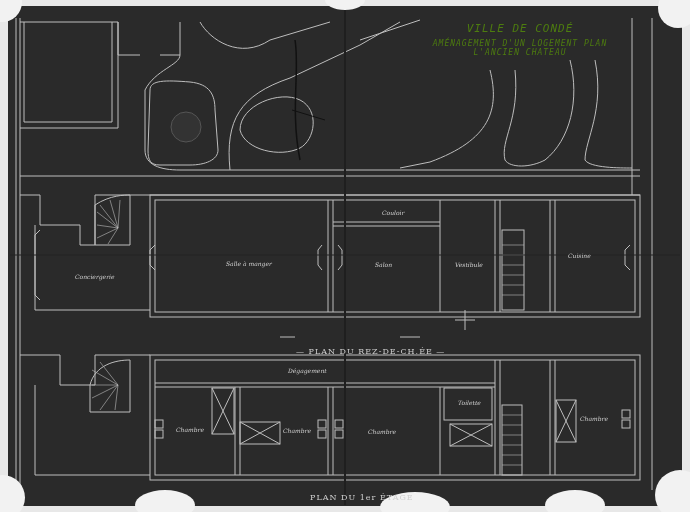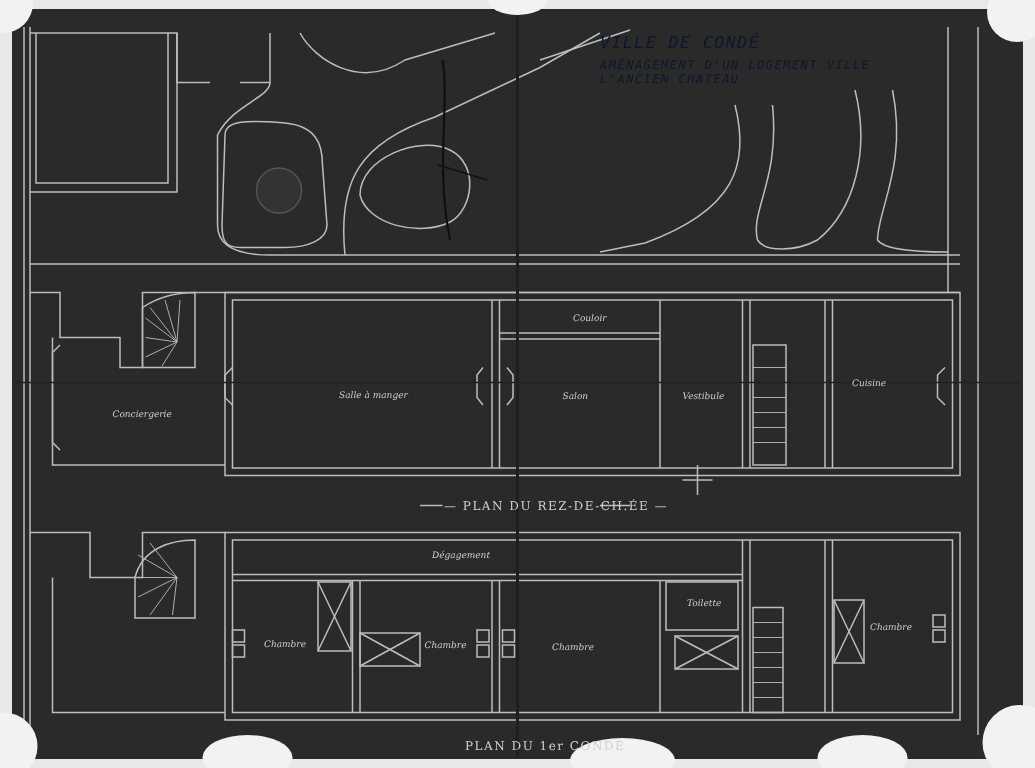--- a/index.html
+++ b/index.html
@@ -1,19 +1,19 @@
 <!DOCTYPE html>
 <html><head>
 <meta charset="utf-8">
 <style>
   html, body { margin:0; padding:0; }
   body { width:690px; height:512px; background:#e8e8e8; overflow:hidden; position:relative; font-family:"DejaVu Sans", sans-serif; }
   .sheet { position:absolute; left:8px; top:6px; width:674px; height:500px; background:#2a2a2a; }
   svg { position:absolute; left:0; top:0; }
-  .title-block { position:absolute; left:400px; top:22px; width:240px; text-align:left; color:#0f172a; font-family:"DejaVu Sans Mono", monospace; letter-spacing:1px; }
+  .title-block { position:absolute; left:400px; top:22px; width:240px; text-align:center; color:#4d7c0f; font-family:"DejaVu Sans Mono", monospace; letter-spacing:1px; }
   .t1 { font-size:11px; font-style:italic; }
   .t2 { font-size:8px; font-style:italic; margin-top:4px; }
   .t3 { font-size:8px; font-style:italic; margin-top:0; }
   .lbl { position:absolute; color:#cfcfcf; font-family:"DejaVu Serif", serif; font-style:italic; font-size:6px; white-space:nowrap; }
   .plan-title { position:absolute; color:#d0d0d0; font-family:"DejaVu Serif", serif; font-size:8px; letter-spacing:1px; white-space:nowrap; }
   .tear { position:absolute; background:#f2f2f2; border-radius:50%; }
 </style>
 </head>
 <body>
 
@@ -165,31 +165,31 @@
 <div class="tear" style="left:325px;top:-10px;width:40px;height:20px"></div>
 <div class="tear" style="left:658px;top:-12px;width:40px;height:40px"></div>
 <div class="tear" style="left:-20px;top:475px;width:45px;height:45px"></div>
 <div class="tear" style="left:135px;top:490px;width:60px;height:30px"></div>
 <div class="tear" style="left:380px;top:492px;width:70px;height:30px"></div>
 <div class="tear" style="left:545px;top:490px;width:60px;height:30px"></div>
 <div class="tear" style="left:655px;top:470px;width:50px;height:50px"></div>
 
 <div class="title-block">
   <div class="t1">VILLE DE CONDÉ</div>
-  <div class="t2">AMÉNAGEMENT D'UN LOGEMENT VILLE</div>
+  <div class="t2">AMÉNAGEMENT D'UN LOGEMENT PLAN</div>
   <div class="t3">L'ANCIEN CHATEAU</div>
 </div>
 
 <div class="lbl" style="left:75px;top:273px">Conciergerie</div>
 <div class="lbl" style="left:226px;top:260px">Salle à manger</div>
 <div class="lbl" style="left:382px;top:209px">Couloir</div>
 <div class="lbl" style="left:375px;top:261px">Salon</div>
 <div class="lbl" style="left:455px;top:261px">Vestibule</div>
 <div class="lbl" style="left:568px;top:252px">Cuisine</div>
-<div class="plan-title" style="left:296px;top:333px">— PLAN DU REZ-DE-CH.ÉE —</div>
+<div class="plan-title" style="left:296px;top:347px">— PLAN DU REZ-DE-CH.ÉE —</div>
 
 <div class="lbl" style="left:288px;top:367px">Dégagement</div>
 <div class="lbl" style="left:176px;top:426px">Chambre</div>
 <div class="lbl" style="left:283px;top:427px">Chambre</div>
 <div class="lbl" style="left:368px;top:428px">Chambre</div>
 <div class="lbl" style="left:458px;top:399px">Toilette</div>
 <div class="lbl" style="left:580px;top:415px">Chambre</div>
-<div class="plan-title" style="left:310px;top:493px">PLAN DU 1er CONDÉ</div>
+<div class="plan-title" style="left:310px;top:493px">PLAN DU 1er ÉTAGE</div>
 
 </body></html>

